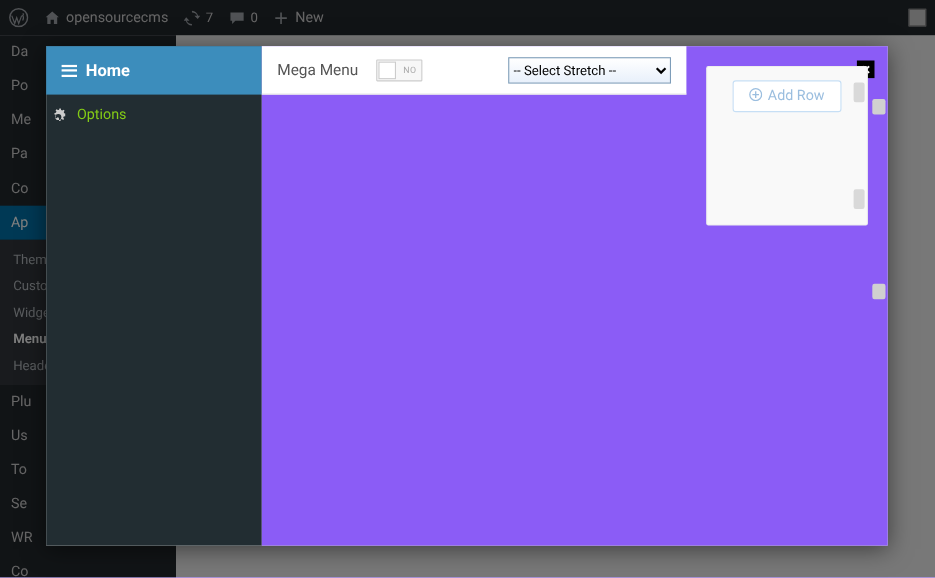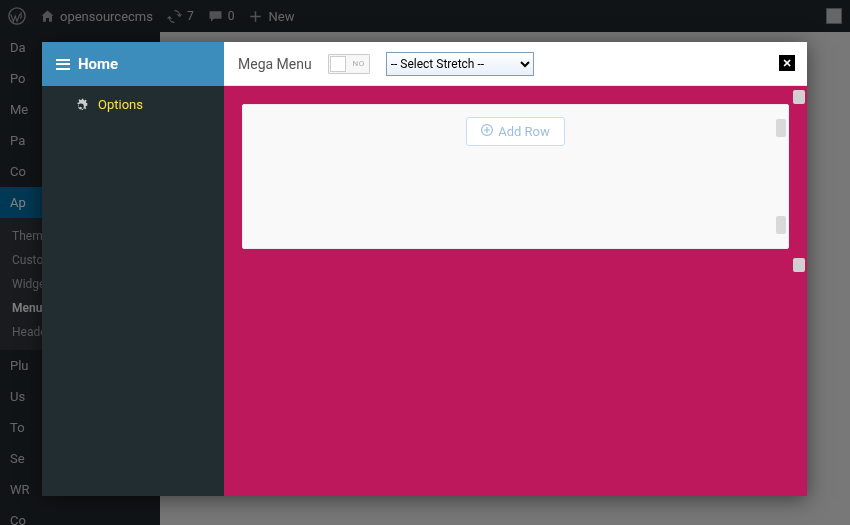--- a/index.html
+++ b/index.html
@@ -11,30 +11,30 @@
 .adminbar svg{fill:#a0a5aa}
 .avatar{width:16px;height:16px;background:#ccc;border:1px solid #888}
 .wp-sidebar{position:absolute;left:0;top:32px;bottom:0;width:160px;background:#23282d;color:#eee;font-size:13px;overflow:hidden}
 .wp-sidebar .mi{padding:8px 10px;display:flex;align-items:center;gap:8px;color:#ccc;cursor:pointer}
 .wp-sidebar .mi.active{background:#0073aa;color:#fff}
 .wp-sidebar .sub{background:#32373c;padding:6px 0}
 .wp-sidebar .sub .si{padding:5px 10px 5px 12px;font-size:12px;color:#b4b9be;cursor:pointer}
 .wp-sidebar .sub .si.sel{color:#fff;font-weight:600}
 .overlay{position:absolute;inset:0;background:rgba(0,0,0,0.5);pointer-events:none}
 .modal{position:absolute;left:42px;top:42px;width:765px;height:454px;background:#fff;box-shadow:0 3px 20px rgba(0,0,0,0.5);display:flex}
-.modal-sidebar{width:182px;background:#222d32;color:#fff;display:flex;flex-direction:column}
+.modal-sidebar{width:196px;background:#222d32;color:#fff;display:flex;flex-direction:column}
 .ms-header{height:44px;background:#3c8dbc;display:flex;align-items:center;padding:0 14px;font-weight:700;font-size:15px;gap:8px}
-.ms-item{padding:11px 32px;display:flex;align-items:center;gap:10px;font-size:13px;color:#fde047;cursor:pointer}
-.modal-main{flex:1;background:#be185d;display:flex;flex-direction:column;position:relative}
+.ms-item{padding:11px 4px;display:flex;align-items:center;gap:10px;font-size:13px;color:#84cc16;cursor:pointer}
+.modal-main{flex:1;background:#8b5cf6;display:flex;flex-direction:row;position:relative}
 .mm-header{height:44px;background:#fff;display:flex;align-items:center;padding:0 14px;gap:16px;border-bottom:1px solid #e6e6e6}
 .mega-label{font-size:14px;color:#555}
 .toggle{width:42px;height:20px;border:1px solid #ccc;border-radius:1px;background:#f7f7f7;display:flex;align-items:center;position:relative;cursor:pointer}
 .toggle-handle{width:16px;height:16px;background:#fff;border:1px solid #ccc;margin-left:1px}
 .toggle-txt{position:absolute;right:4px;font-size:8px;color:#aaa;font-weight:400;letter-spacing:0.5px}
-.stretch-wrap{}
+.stretch-wrap{margin-left:62px}
 .stretch-select{width:148px;height:24px;font-size:12px;border:1px solid #7e9db9;background:linear-gradient(#fff,#e8f0fb)}
 .close-btn{position:absolute;right:12px;top:13px;width:16px;height:16px;background:#000;color:#fff;display:flex;align-items:center;justify-content:center;font-size:11px;font-weight:700;cursor:pointer;font-family:Arial}
 .canvas-area{flex:1;padding:18px;position:relative;overflow:auto}
 .canvas{background:#f9f9f9;border:1px solid #eee;height:145px;border-radius:2px;display:flex;align-items:flex-start;justify-content:center;padding-top:12px;position:relative}
 .addrow{background:#fff;border:1px solid #c7dff5;color:#9bbedf;padding:6px 14px;border-radius:3px;font-size:13px;cursor:pointer;display:flex;align-items:flex-start;gap:5px}
 .tiny-scroll{position:absolute;right:2px;top:14px;width:10px;bottom:14px;background:transparent}
 .thumb{position:absolute;top:0;width:10px;height:18px;background:#d9d9d9;border-radius:2px}
 .thumb.b{top:auto;bottom:0}
 .main-scroll{position:absolute;right:2px;top:48px;width:12px;height:182px}
 .main-scroll .t{width:12px;height:14px;background:#d0d0d0;border-radius:2px;position:absolute}

